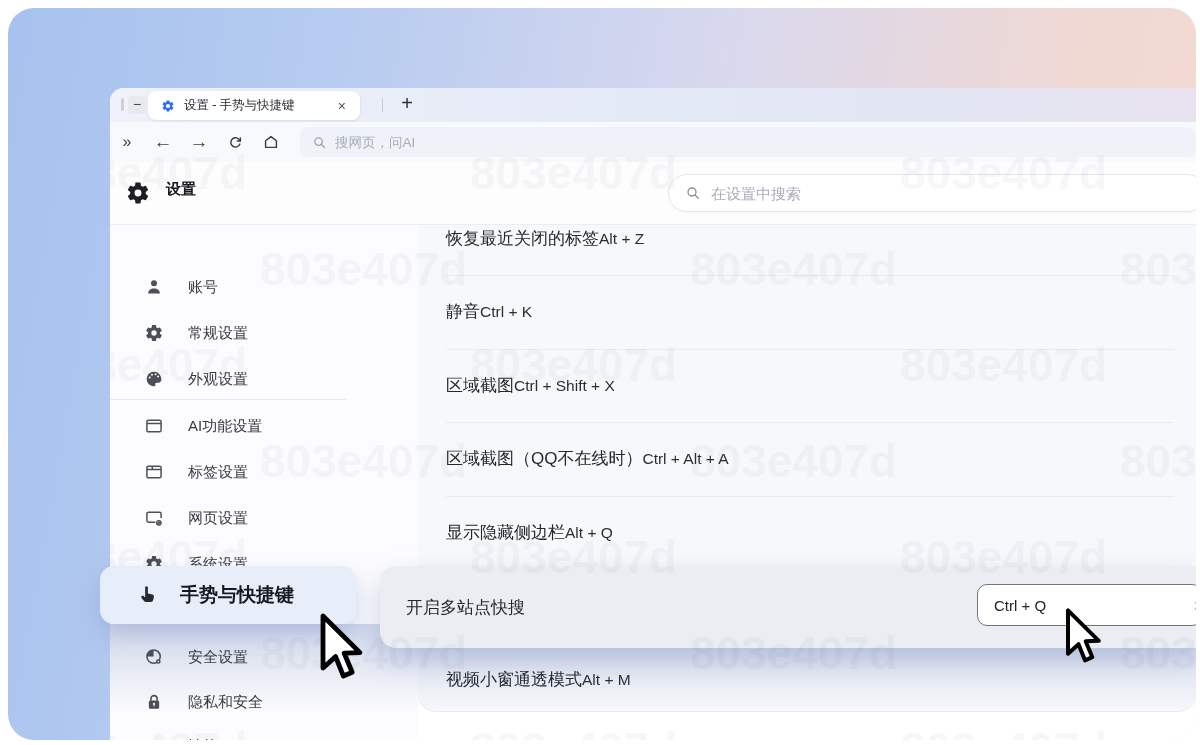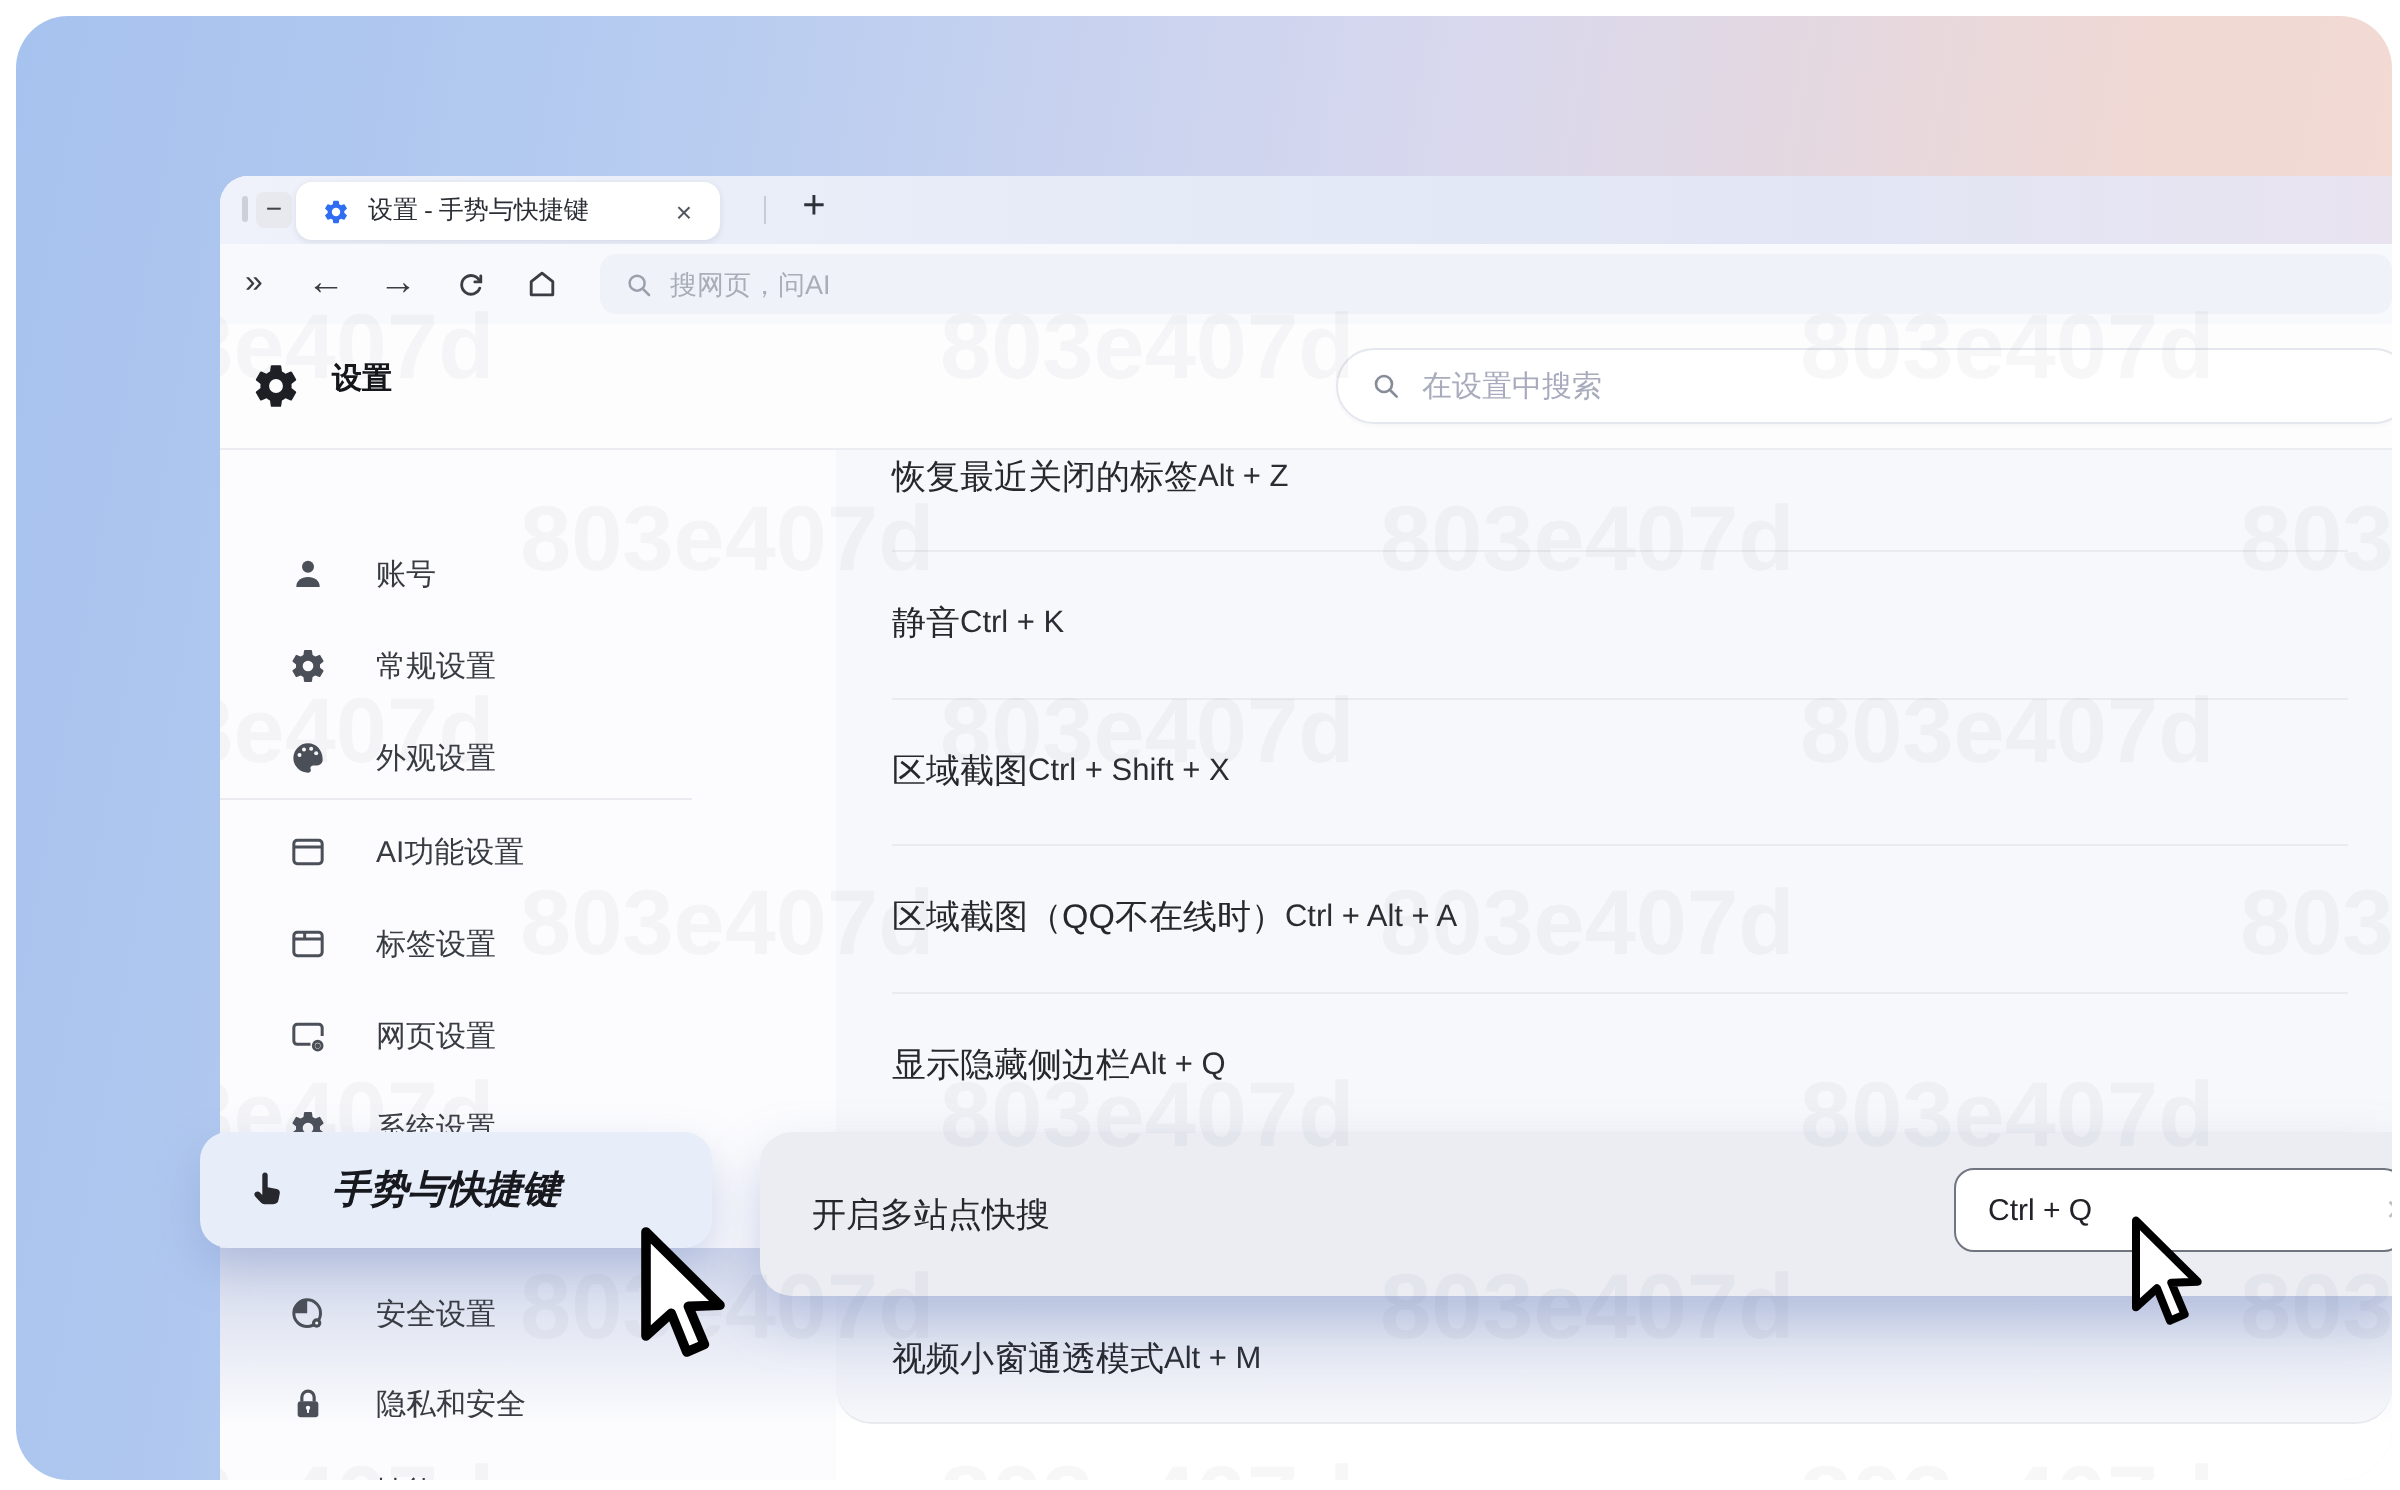--- a/index.html
+++ b/index.html
@@ -68,21 +68,21 @@
 
   .content { position:absolute; left:308px; right:0; top:0; bottom:0; z-index:2; }
   .row { position:absolute; left:0; right:0; height:73px; display:flex; align-items:center;
          padding:0 28px 0 28px; }
   .row .rl { font-size:17px; color:#26282e; }
   .row .rk { font-size:15.5px; color:#2a2d33; }
   .cdiv { position:absolute; left:28px; right:22px; height:1px; background:#eaebf0; }
 
   
   .hl-pill { position:absolute; left:92px; top:558px; width:256px; height:58px; background:#e8edfa; border-radius:14px;
-             box-shadow:0 10px 22px rgba(120,140,195,.35); display:flex; align-items:center; padding-left:22px; z-index:4;font-style:italic; }
+             box-shadow:0 10px 22px rgba(120,140,195,.35); display:flex; align-items:center; padding-left:36px; z-index:4; }
   .hl-pill .ic { width:24px; height:24px; color:#26282e; }
   .hl-pill .lb { margin-left:20px; font-size:19px; font-weight:bold; color:#17191e; }
   .hl-card { position:absolute; left:372px; right:0; top:558px; height:82px; background:#ebedf3;
              border-radius:16px 0 0 16px; box-shadow:0 12px 26px rgba(120,140,195,.38); z-index:3; }
   .hl-card .lb { position:absolute; left:26px; top:30px; font-size:17px; color:#25272d; }
   .hl-input { position:absolute; left:597px; right:-6px; top:18px; height:42px; background:#fff;
               border:1.5px solid #70757f; border-radius:10px; display:flex; align-items:center; padding:0 14px 0 16px; }
   .hl-input input { border:0; outline:0; flex:1; font-size:15px; color:#212329; background:transparent;
                     font-family:"Liberation Sans", sans-serif; }
   .hl-clear { font-size:19px; color:#bcc0c9; line-height:1; margin-right:14px; }

